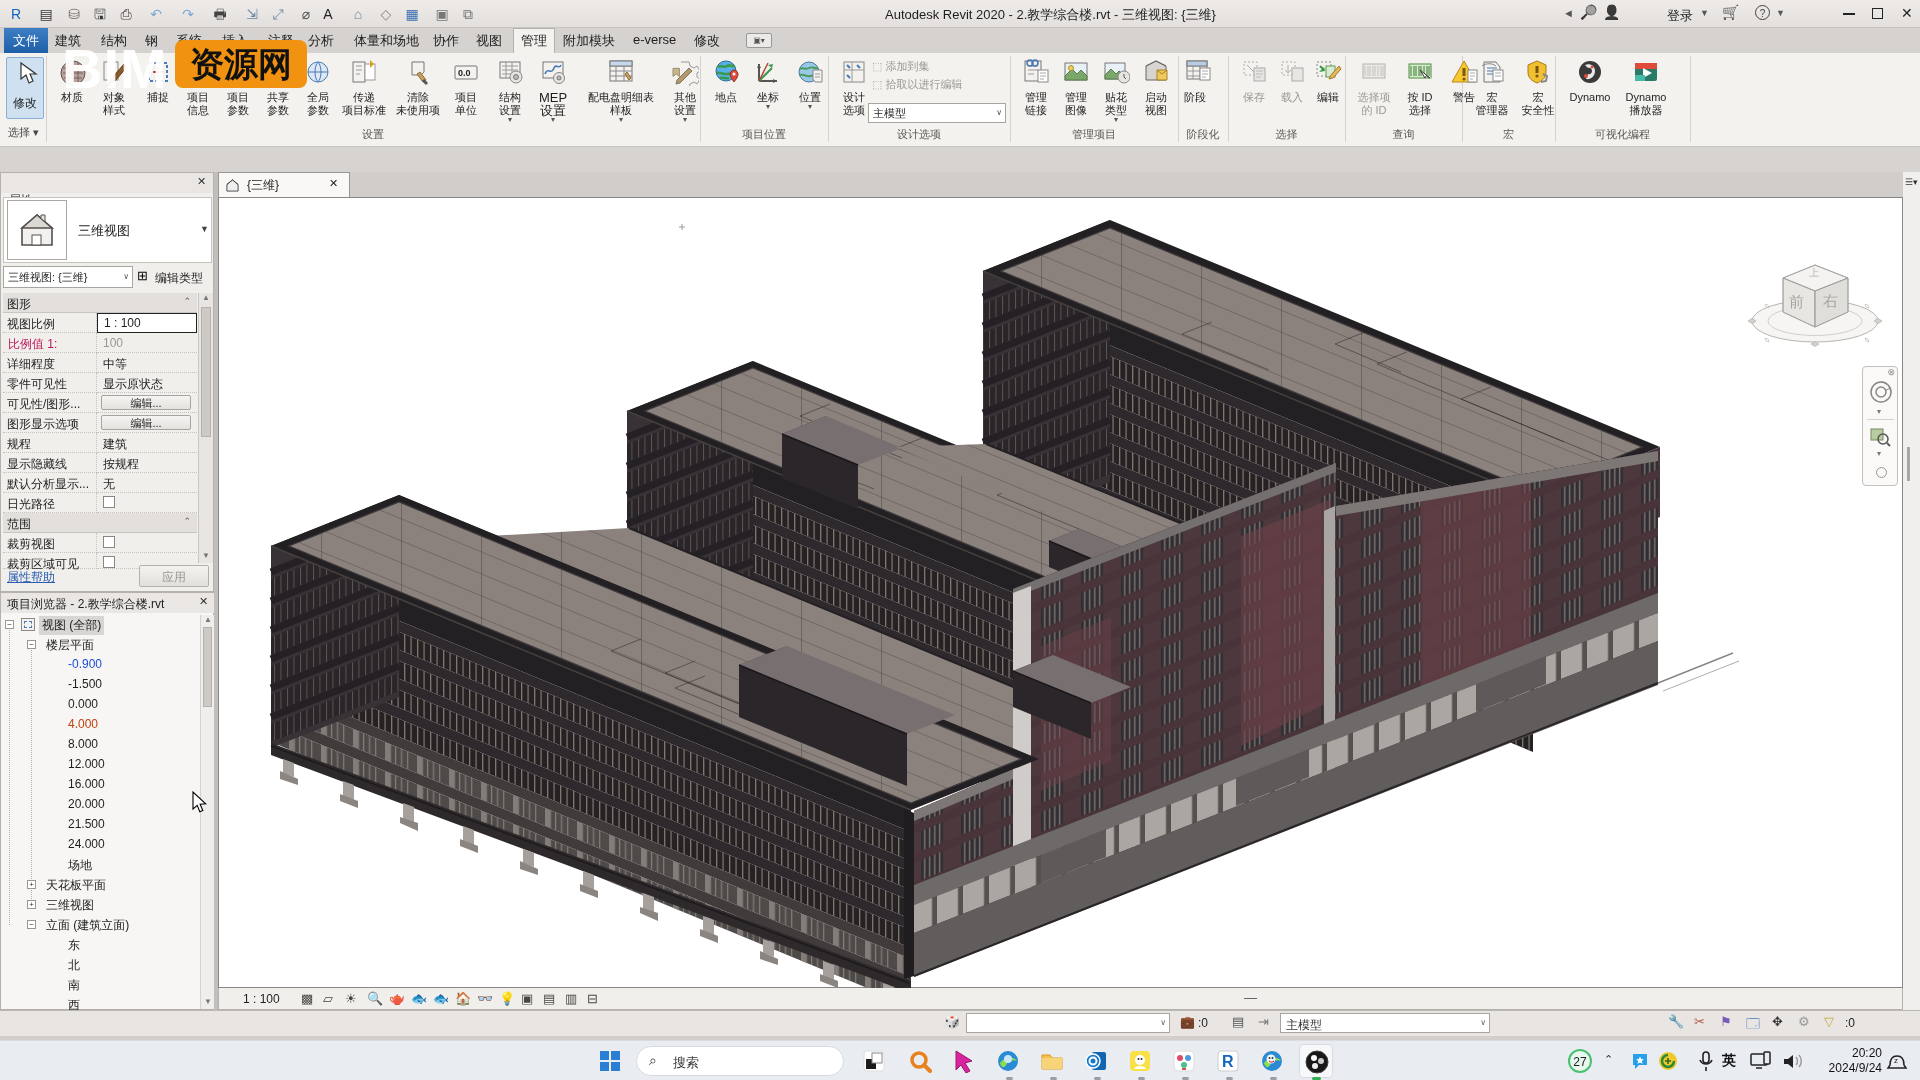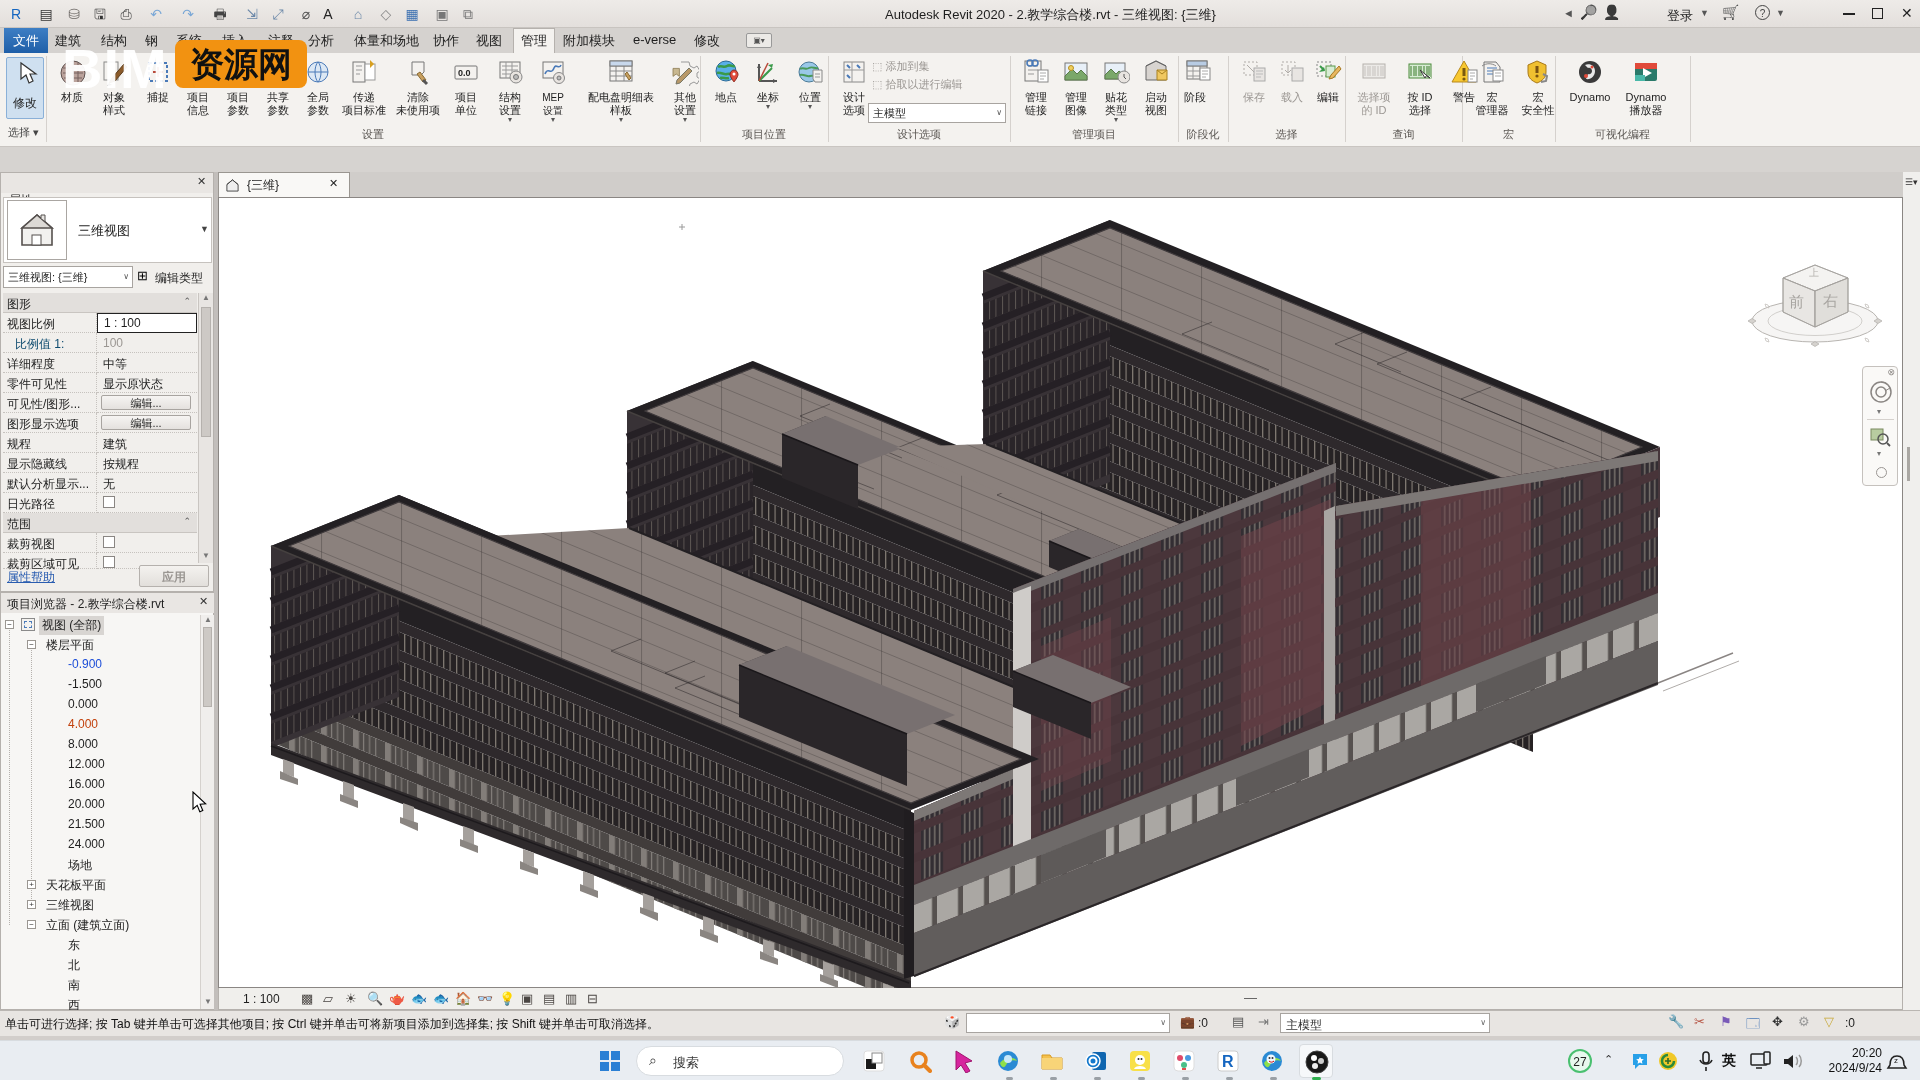--- a/index.html
+++ b/index.html
@@ -163,21 +163,21 @@
     <div style="font-size:11px;color:#1e1e1e;line-height:13px;margin-top:3px;">结构<br>设置</div>
     <div style="font-size:8px;color:#555;line-height:6px;">▾</div>
   </div>
 <div class="abs" style="left:533px;top:58px;width:40px;text-align:center;">
     <div style="height:30px;"><svg width="28" height="28" viewBox="0 0 28 28" style="">
         <rect x="4" y="4" width="20" height="16" fill="#f4f2ef" stroke="#777"></rect>
         <path d="M6 16c3-8 6 2 9-6 2-5 5 2 7-3" stroke="#4a7ab8" fill="none" stroke-width="1.6"></path>
         <circle cx="20" cy="20" r="5.5" fill="#e8e4e0" stroke="#888"></circle>
         <circle cx="20" cy="20" r="2" fill="#bbb" stroke="#777"></circle>
       </svg></div>
-    <div style="font-size:10px;color:#1e1e1e;line-height:13px;margin-top:3px;">MEP<br>设置</div>
+    <div style="font-size:13px;color:#1e1e1e;line-height:13px;margin-top:3px;">MEP<br>设置</div>
     <div style="font-size:8px;color:#555;line-height:6px;">▾</div>
   </div>
 <div class="abs" style="left:578px;top:58px;width:86px;text-align:center;">
     <div style="height:30px;"><svg width="28" height="28" viewBox="0 0 28 28" style="">
         <rect x="3" y="3" width="22" height="20" fill="#f4f2ef" stroke="#777"></rect>
         <path d="M3 8h22M3 13h22M3 18h22M9 3v20M17 3v20" stroke="#888"></path>
         <rect x="3" y="3" width="22" height="5" fill="#c8d8ec" stroke="#777"></rect>
         <path d="M20 14l4 6-2 2-4-6z" fill="#c8a060" stroke="#8a6a30"></path>
       </svg></div>
     <div style="font-size:11px;color:#1e1e1e;line-height:13px;margin-top:3px;">配电盘明细表<br>样板</div>
@@ -411,21 +411,21 @@
       <span style="position:absolute;left:4px;top:3px;font-size:12px;color:#1e1e1e;">图形</span>
       <span style="position:absolute;right:6px;top:3px;font-size:9px;color:#555;">⌃</span>
     </div>
 <div class="abs" style="left:2px;top:140px;width:94px;height:20px;border-bottom:1px dotted #c6c2be;border-right:1px dotted #c6c2be;">
       <span style="position:absolute;left:4px;top:3px;font-size:12px;color:#1e1e1e;white-space:nowrap;">视图比例</span>
     </div>
 <div class="abs" style="left:96px;top:140px;width:100px;height:20px;background:#fff;border:1.5px solid #222;">
       <span style="position:absolute;left:6px;top:2px;font-size:12px;color:#1e1e1e;">1 : 100</span>
     </div>
 <div class="abs" style="left:2px;top:160px;width:94px;height:20px;border-bottom:1px dotted #c6c2be;border-right:1px dotted #c6c2be;">
-      <span style="position:absolute;left:12px;top:3px;font-size:12px;color:#0c4a6e;white-space:nowrap;">比例值 1:</span>
+      <span style="position:absolute;left:5px;top:3px;font-size:12px;color:#be185d;white-space:nowrap;">比例值 1:</span>
     </div>
 <div class="abs" style="left:96px;top:160px;width:100px;height:20px;border-bottom:1px dotted #c6c2be;">
       <span style="position:absolute;left:6px;top:3px;font-size:12px;color:#9b9793;">100</span>
     </div>
 <div class="abs" style="left:2px;top:180px;width:94px;height:20px;border-bottom:1px dotted #c6c2be;border-right:1px dotted #c6c2be;">
       <span style="position:absolute;left:4px;top:3px;font-size:12px;color:#1e1e1e;white-space:nowrap;">详细程度</span>
     </div>
 <div class="abs" style="left:96px;top:180px;width:100px;height:20px;border-bottom:1px dotted #c6c2be;">
       <span style="position:absolute;left:6px;top:3px;font-size:12px;color:#1e1e1e;">中等</span>
     </div>
@@ -486,21 +486,21 @@
     </div>
 <div class="abs" style="left:96px;top:380px;width:100px;height:16px;border-bottom:1px dotted #c6c2be;">
       <div style="position:absolute;left:6px;top:3px;width:12px;height:12px;background:#fff;border:1px solid #8a8683;"></div>
     </div>
 <div class="abs" style="left:197px;top:120px;width:15px;height:270px;background:#e8e5e2;border-left:1px solid #c9c5c1;">
       <div style="position:absolute;left:2px;top:14px;width:10px;height:130px;background:#cdc9c5;border:1px solid #b5b1ad;"></div>
       <span style="position:absolute;left:3px;top:0px;font-size:8px;color:#777;">▲</span>
       <span style="position:absolute;left:3px;top:258px;font-size:8px;color:#777;">▼</span>
     </div>
 <div class="abs" style="left:6px;top:396px;font-size:12px;color:#2a5db0;text-decoration:underline;">属性帮助</div>
-<div class="abs" style="left:138px;top:392px;width:70px;height:22px;background:linear-gradient(#f4f2ef,#e2dfdb);border:1px solid #b5b1ad;border-radius:2px;text-align:center;line-height:22px;font-size:12px;color:#9b9793;font-weight:bold;">应用</div>
+<div class="abs" style="left:138px;top:392px;width:70px;height:22px;background:linear-gradient(#f4f2ef,#e2dfdb);border:1px solid #b5b1ad;border-radius:2px;text-align:center;line-height:22px;font-size:12px;color:#9b9793;">应用</div>
 </div>
 <div class="abs" style="left:0;top:592px;width:214px;height:418px;background:#f7f6f4;border:1px solid #b5b1ad;">
 <div class="abs" style="left:0;top:0;width:222px;height:20px;background:#e9e6e3;">
       <span style="position:absolute;left:6px;top:3px;font-size:12px;color:#1e1e1e;">项目浏览器 - 2.教学综合楼.rvt</span>
       <span style="position:absolute;left:198px;top:2px;font-size:11px;color:#333;">✕</span>
     </div>
 <div class="abs" style="left:8px;top:32px;width:1px;height:300px;border-left:1px dotted #b5b1ad;"></div>
 <div class="abs" style="left:30px;top:52px;width:1px;height:260px;border-left:1px dotted #b5b1ad;"></div>
 
 <div class="abs" style="left:4px;top:27px;width:9px;height:9px;border:1px solid #9a9691;background:#fff;font-size:8px;line-height:7px;text-align:center;color:#333;">−</div>
@@ -901,21 +901,20 @@
 <span style="position:absolute;left:324px;top:3px;font-size:13px;color:#4a4643;">▤</span>
 <span style="position:absolute;left:346px;top:3px;font-size:13px;color:#4a4643;">▥</span>
 <span style="position:absolute;left:368px;top:3px;font-size:13px;color:#4a4643;">⊟</span>
 <span style="position:absolute;left:1025px;top:2px;font-size:13px;color:#555;">—</span>
 </div>
 <div class="abs" style="left:1685px;top:0px;width:17px;height:838px;background:#f0efed;"></div>
 <div class="abs" style="left:1687px;top:5px;font-size:9px;color:#333;">☰▾</div>
 <div class="abs" style="left:1689px;top:275px;width:3px;height:34px;background:#aaa7a3;"></div>
 </div>
 <div class="abs" style="left:0;top:1010px;width:1920px;height:26px;background:#e8e5e2;border-top:1px solid #bab6b2;">
-<span style="position:absolute;left:5px;top:5px;font-size:12px;color:#111;">单击可进行选择; 按 Tab 键并单击可选择其他项目; 按 Ctrl 键并单击可将新项目添加到选择集; 按 Shift 键并单击可取消选择。</span>
 <span style="position:absolute;left:944px;top:3px;font-size:13px;color:#3a6fa8;">🎲</span>
 <div class="abs" style="left:966px;top:2px;width:204px;height:20px;background:#fff;border:1px solid #a8a4a0;">
       <span style="position:absolute;right:3px;top:4px;font-size:8px;color:#666;">∨</span>
     </div>
 <span style="position:absolute;left:1180px;top:4px;font-size:12px;color:#777;">💼</span>
     <span style="position:absolute;left:1198px;top:5px;font-size:12px;color:#222;">:0</span>
 <span style="position:absolute;left:1232px;top:3px;font-size:13px;color:#555;">▤</span>
 <span style="position:absolute;left:1258px;top:3px;font-size:13px;color:#777;">⇥</span>
 <div class="abs" style="left:1280px;top:2px;width:210px;height:20px;background:#fff;border:1px solid #a8a4a0;">
       <span style="position:absolute;left:5px;top:3px;font-size:12px;color:#333;">主模型</span>

